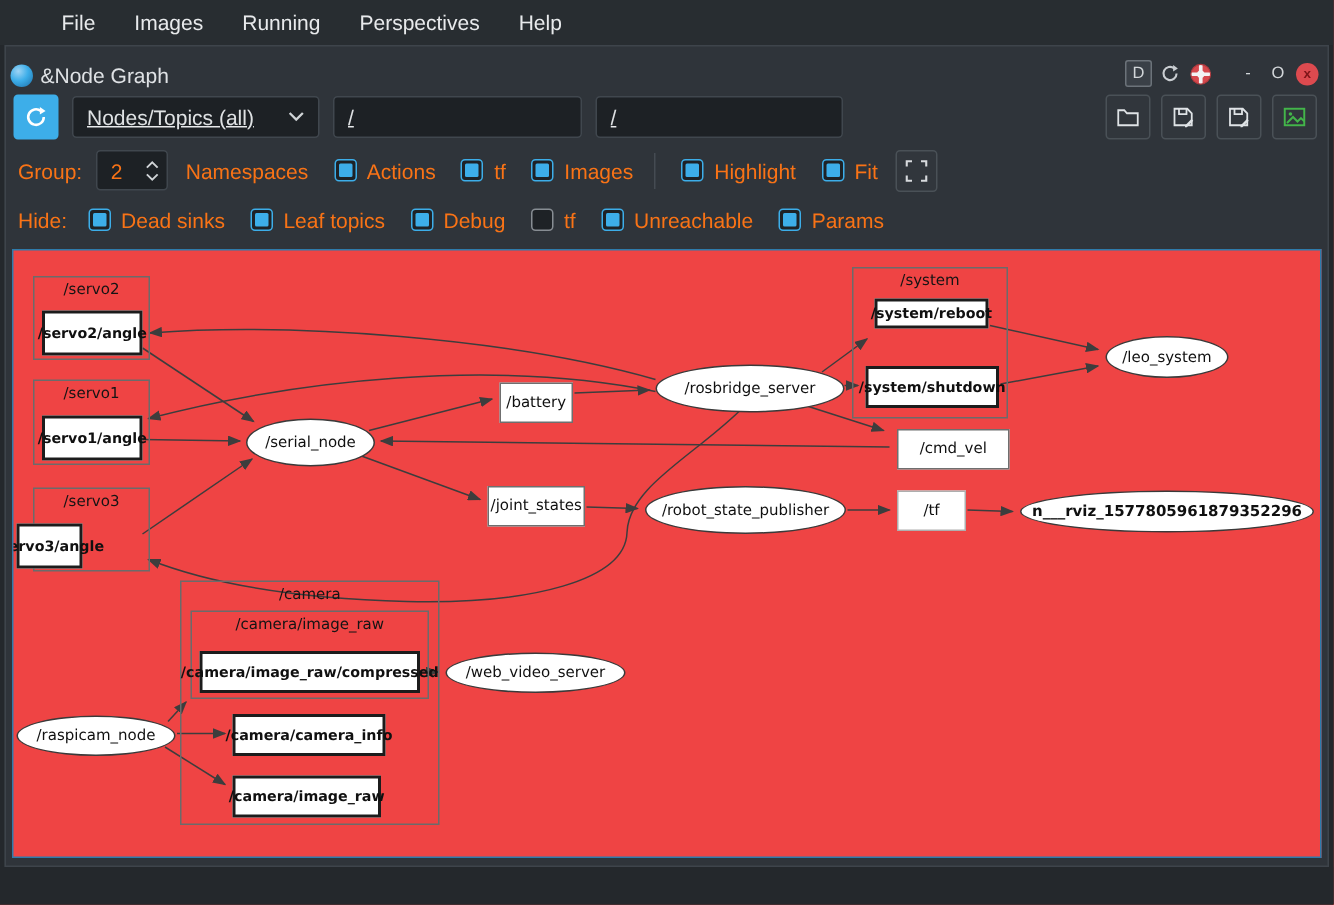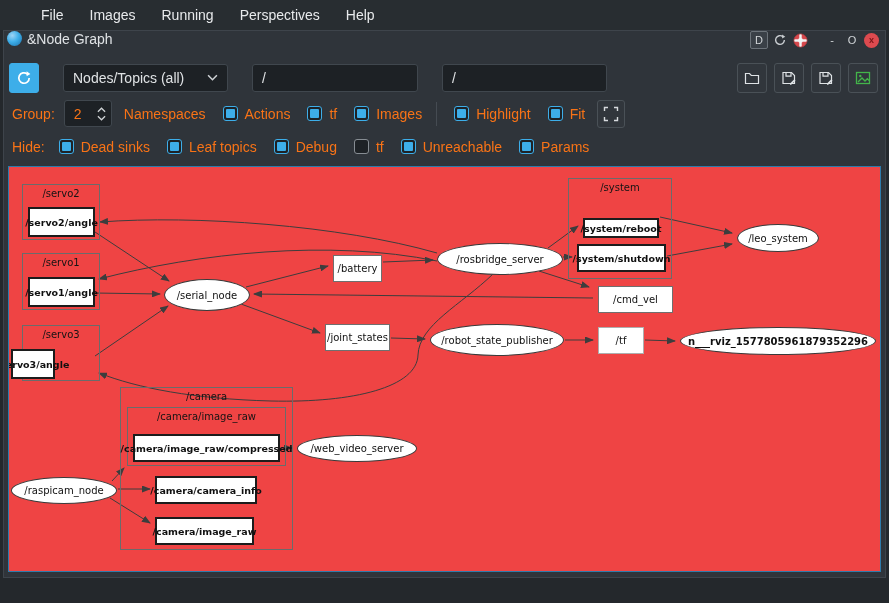--- a/index.html
+++ b/index.html
@@ -8,35 +8,35 @@
 
   
   .menubar{position:absolute;left:0;top:0;width:889px;height:30px;background:#282d31;
            display:flex;align-items:center;padding-left:28px;box-sizing:border-box;}
   .menubar .mi{padding:0 13px;font-size:14px;color:#e8eaec;cursor:default;}
 
   
   .dock{position:absolute;left:3px;top:30px;width:883px;height:548px;
         border:1px solid #3e444b;box-sizing:border-box;background:#2f343a;}
 
-  .titlebar{position:absolute;left:0;top:0;width:100%;height:27px;display:flex;align-items:flex-start;}
+  .titlebar{position:absolute;left:0;top:0;width:100%;height:27px;display:flex;align-items:flex-end;}
   .plugin-icon{width:15px;height:15px;border-radius:50%;margin-left:3px;
         background:radial-gradient(circle at 35% 30%,#9fd4f5 0%,#3daee9 45%,#1c6ea8 100%);}
   .title-text{font-size:14px;margin-left:5px;color:#dfe2e5;}
   .tb-controls{margin-left:auto;display:flex;align-items:center;gap:4px;padding-right:6px;}
   .tb-small{width:16px;height:16px;display:flex;align-items:center;justify-content:center;
         font-size:11px;color:#d2d6d9;cursor:default;}
   .tb-d{border:1px solid #6c737a;border-radius:2px;background:#3a4047;}
   .tb-close{width:15px;height:15px;border-radius:50%;background:#dd4a4f;color:#7e1418;
         font-size:9px;font-weight:bold;display:flex;align-items:center;justify-content:center;}
   .tb-gap{width:8px;}
 
   
   .toolbar{position:absolute;left:0;top:28px;width:100%;height:37px;display:flex;
-        align-items:center;padding:0 5px;box-sizing:border-box;gap:24px;}
+        align-items:center;padding:0 5px;box-sizing:border-box;gap:9px;text-decoration:underline;}
   .btn-refresh{width:30px;height:30px;border-radius:3px;background:#3daee9;border:1px solid #3daee9;
         display:flex;align-items:center;justify-content:center;box-sizing:border-box;}
   .combo{width:165px;height:28px;background:#1d2125;border:1px solid #40474e;border-radius:3px;
         display:flex;align-items:center;padding:0 9px;box-sizing:border-box;font-size:14px;color:#dfe2e4;}
   .combo .cv{flex:1;}
   .line-edit{width:166px;height:28px;background:#1d2125;border:1px solid #40474e;border-radius:3px;
         color:#dfe2e4;font-size:14px;padding:0 9px;box-sizing:border-box;outline:none;
         font-family:"Liberation Sans",sans-serif;}
   .tool-right{margin-left:auto;display:flex;gap:7px;padding-right:2px;}
   .icon-btn{width:30px;height:30px;border:1px solid #4a5157;border-radius:3px;background:#31363c;
@@ -289,21 +289,21 @@
       <div class="cluster" style="left:111px;top:220px;width:173px;height:163px">
         <div class="clabel">/camera</div>
       </div>
       <div class="cluster" style="left:118px;top:240px;width:159px;height:59px">
         <div class="clabel">/camera/image_raw</div>
       </div>
 
       <div class="gnode tbox" style="left:19px;top:40px;width:67px;height:30px">/servo2/angle</div>
       <div class="gnode tbox" style="left:19px;top:110px;width:67px;height:30px">/servo1/angle</div>
       <div class="gnode tbox" style="left:2px;top:182px;width:44px;height:30px">/servo3/angle</div>
-      <div class="gnode tbox" style="left:574px;top:51px;width:76px;height:20px">/system/reboot</div>
+      <div class="gnode tbox" style="left:574px;top:32px;width:76px;height:20px">/system/reboot</div>
       <div class="gnode tbox" style="left:568px;top:77px;width:89px;height:28px">/system/shutdown</div>
       <div class="gnode tbox" style="left:124px;top:267px;width:147px;height:28px">/camera/image_raw/compressed</div>
       <div class="gnode tbox" style="left:146px;top:309px;width:102px;height:28px">/camera/camera_info</div>
       <div class="gnode tbox" style="left:146px;top:350px;width:99px;height:28px">/camera/image_raw</div>
 
       <div class="gnode pbox" style="left:324px;top:88px;width:49px;height:27px">/battery</div>
       <div class="gnode pbox" style="left:316px;top:157px;width:65px;height:27px">/joint_states</div>
       <div class="gnode pbox" style="left:589px;top:119px;width:75px;height:27px">/cmd_vel</div>
       <div class="gnode pbox" style="left:589px;top:160px;width:46px;height:27px;border-color:#aeaeae">/tf</div>
 

